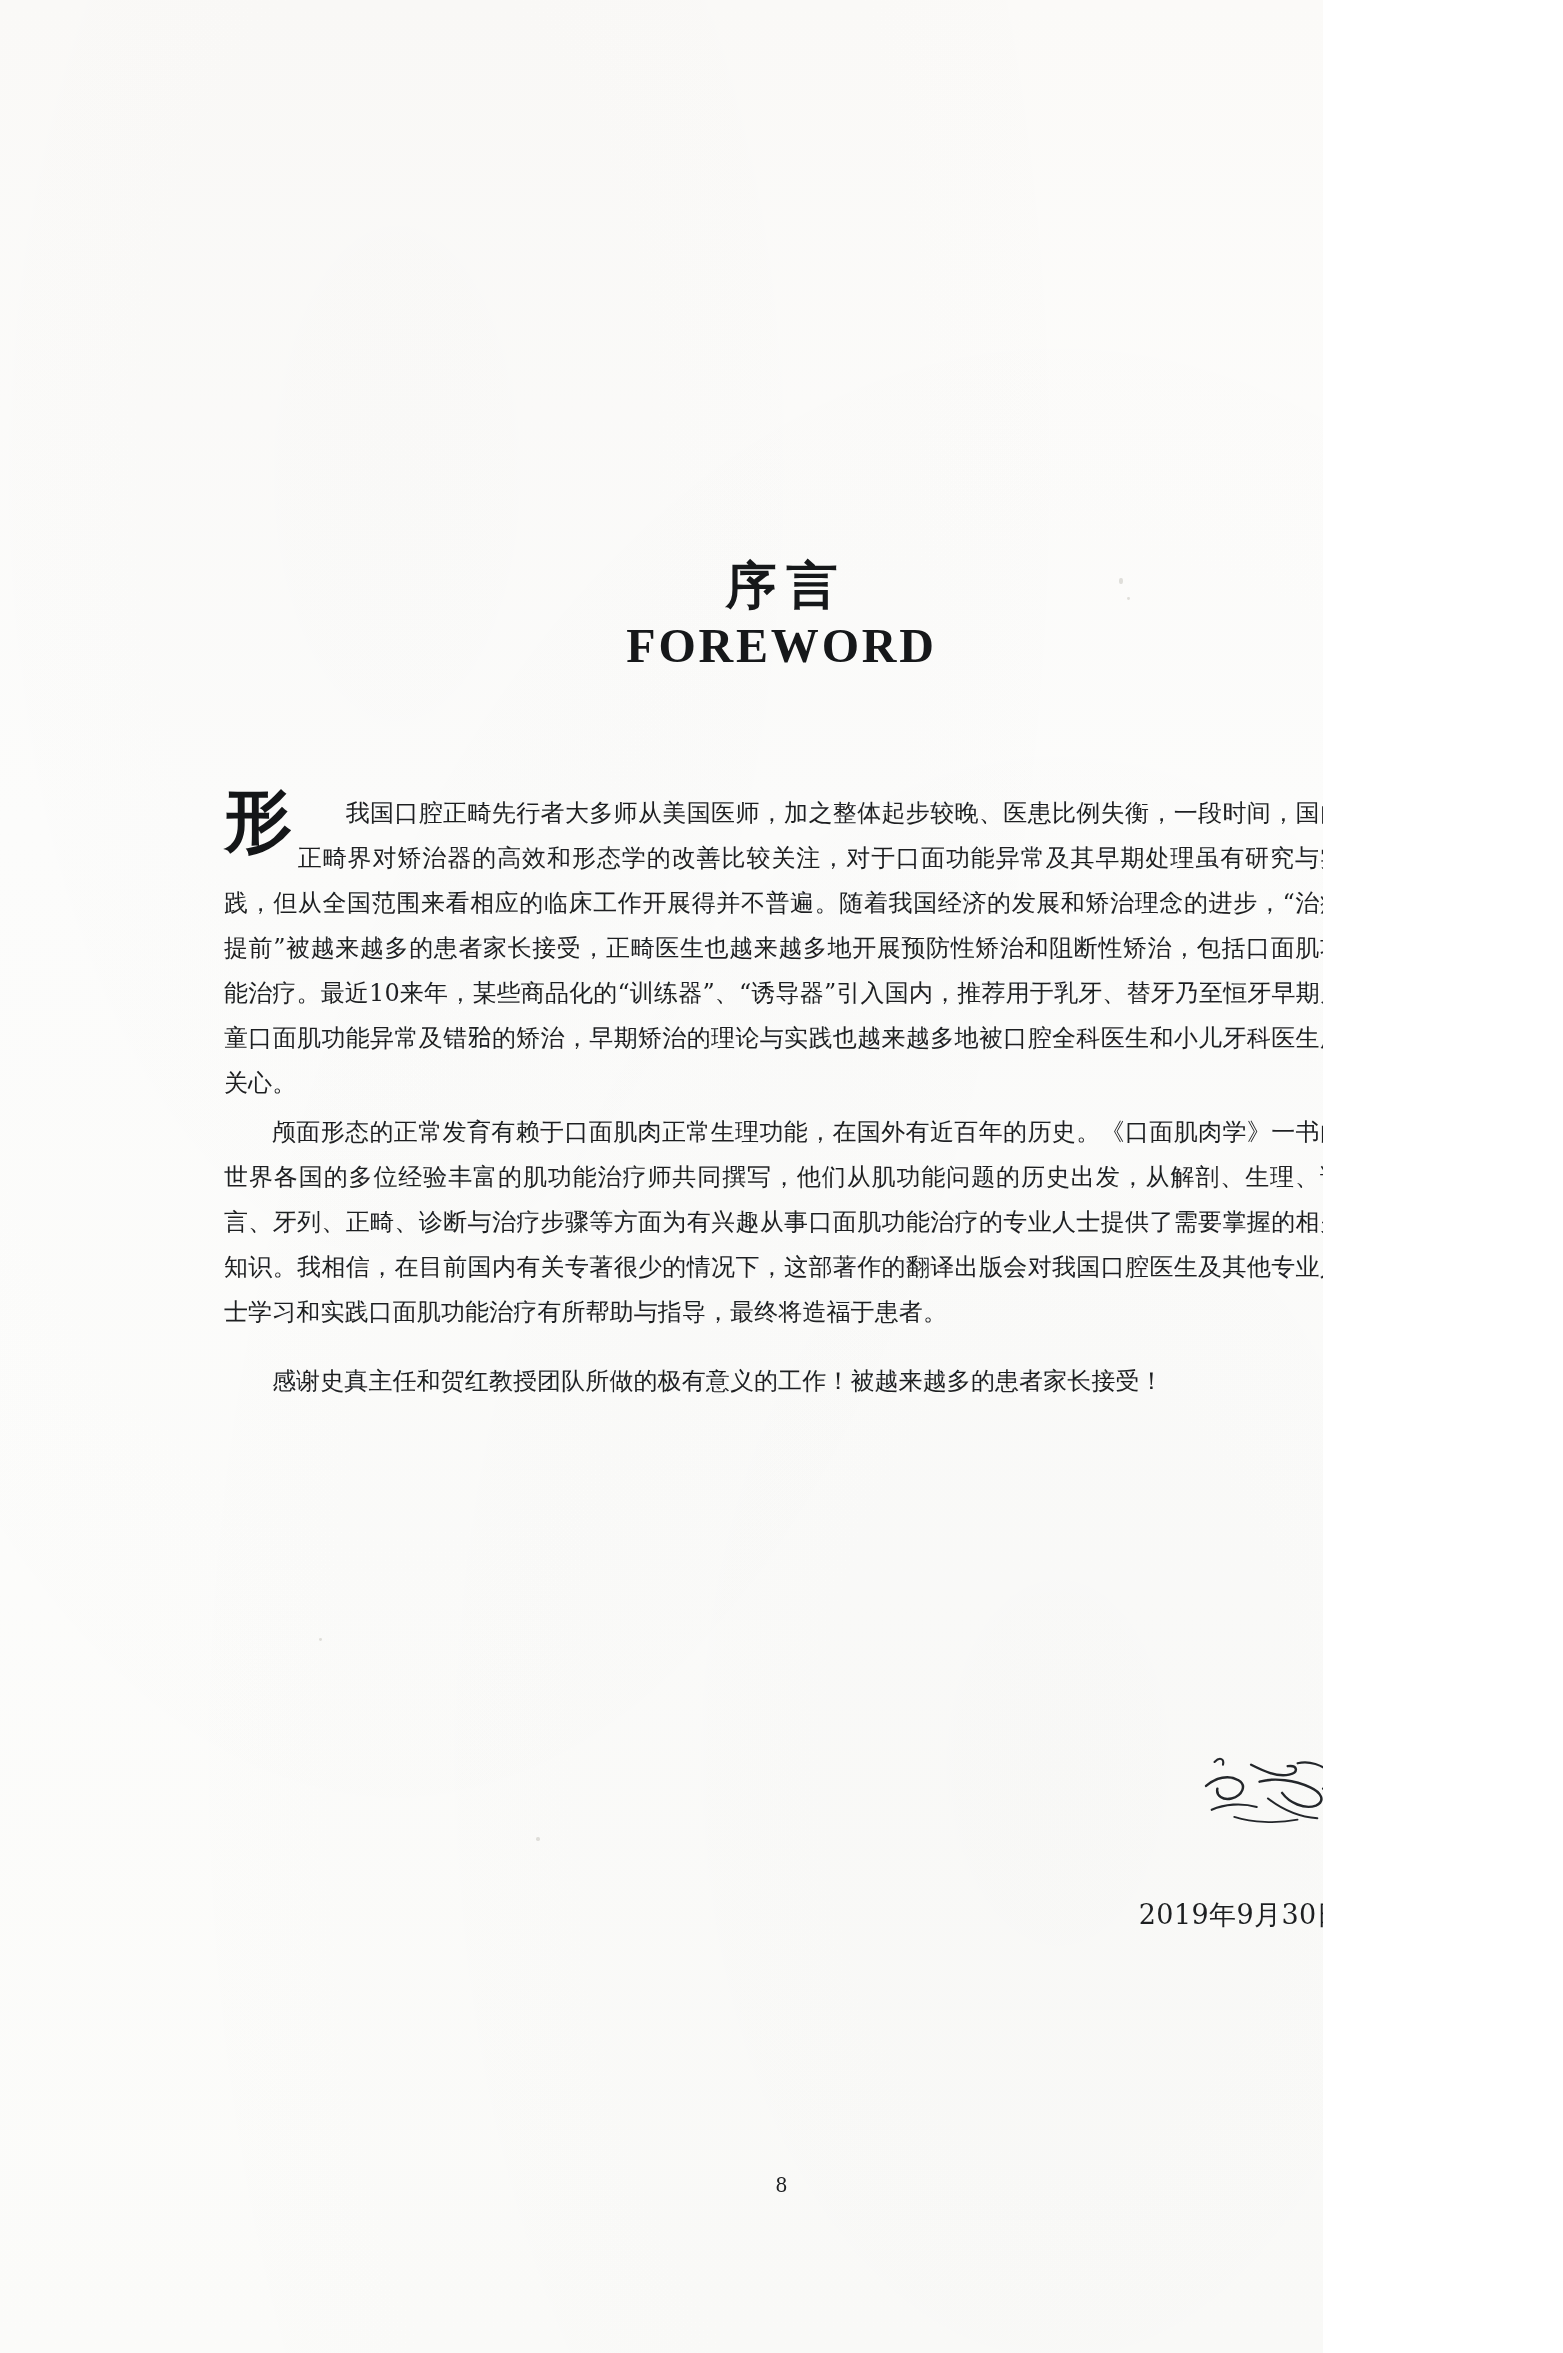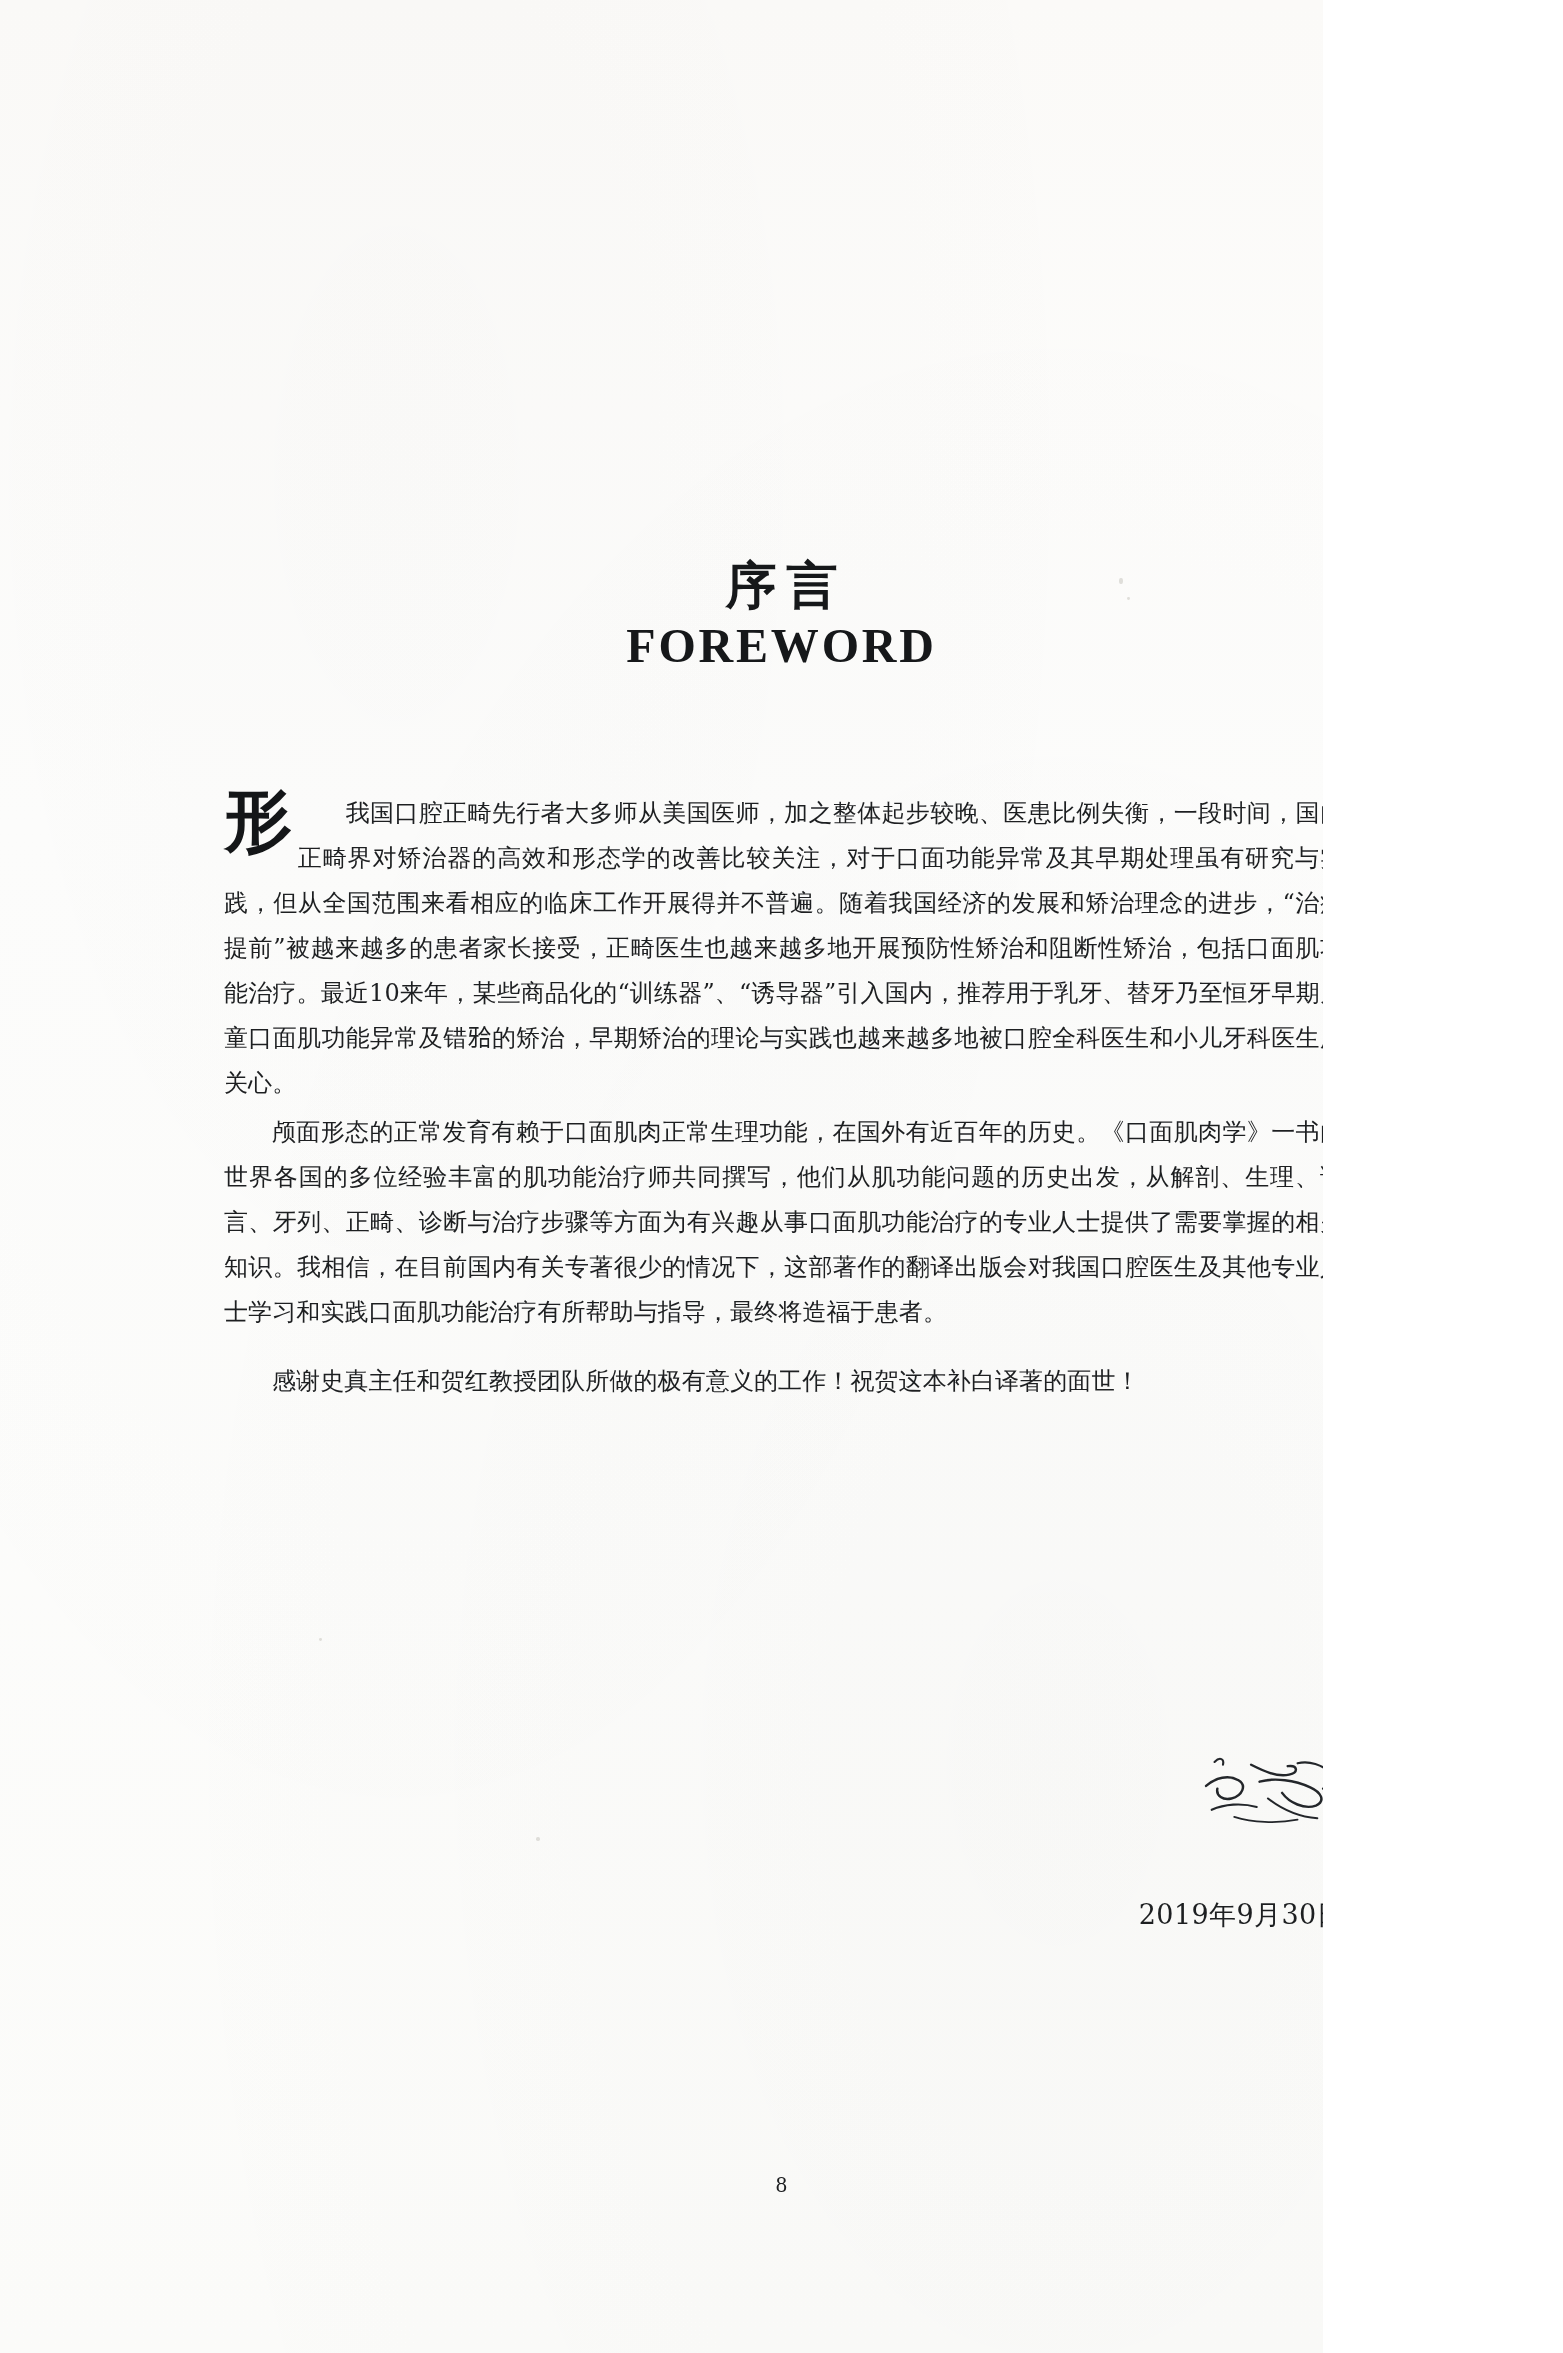--- a/index.html
+++ b/index.html
@@ -148,21 +148,21 @@
       <div class="title-cn">序言</div>
       <div class="title-en">FOREWORD</div>
     </div>
 
     <div class="body-block">
       <p class="para first">
         <span class="dropcap">形</span>
       </p>
       <p class="para">我国口腔正畸先行者大多师从美国医师，加之整体起步较晚、医患比例失衡，一段时间，国内正畸界对矫治器的高效和形态学的改善比较关注，对于口面功能异常及其早期处理虽有研究与实践，但从全国范围来看相应的临床工作开展得并不普遍。随着我国经济的发展和矫治理念的进步，“治疗提前”被越来越多的患者家长接受，正畸医生也越来越多地开展预防性矫治和阻断性矫治，包括口面肌功能治疗。最近10来年，某些商品化的“训练器”、“诱导器”引入国内，推荐用于乳牙、替牙乃至恒牙早期儿童口面肌功能异常及错𬌗的矫治，早期矫治的理论与实践也越来越多地被口腔全科医生和小儿牙科医生所关心。</p>
       <p class="para">颅面形态的正常发育有赖于口面肌肉正常生理功能，在国外有近百年的历史。《口面肌肉学》一书由世界各国的多位经验丰富的肌功能治疗师共同撰写，他们从肌功能问题的历史出发，从解剖、生理、语言、牙列、正畸、诊断与治疗步骤等方面为有兴趣从事口面肌功能治疗的专业人士提供了需要掌握的相关知识。我相信，在目前国内有关专著很少的情况下，这部著作的翻译出版会对我国口腔医生及其他专业人士学习和实践口面肌功能治疗有所帮助与指导，最终将造福于患者。</p>
-      <p class="para thanks">感谢史真主任和贺红教授团队所做的极有意义的工作！祝贺这本补白译著的面世！</p>
+      <p class="para thanks">感谢史真主任和贺红教授团队所做的极有意义的工作！被越来越多的患者家长接受！</p>
     </div>
 
     <div class="signature">
       <svg width="183" height="92" viewBox="0 0 260 130" aria-hidden="true">
         <g fill="none" stroke="#23262a" stroke-linecap="round" stroke-linejoin="round">
           <path d="M32 18 C40 10, 46 14, 44 22" stroke-width="3"></path>
           <path d="M20 52 C34 40, 52 36, 66 44 C78 51, 72 66, 56 70 C44 73, 34 66, 36 56" stroke-width="3.5"></path>
           <path d="M28 86 C46 78, 70 76, 92 82" stroke-width="3"></path>
           <path d="M84 22 C100 30, 120 40, 138 36 C152 33, 150 22, 136 24" stroke-width="3.5"></path>
           <path d="M96 46 C118 40, 146 44, 168 54 C184 61, 190 74, 176 80 C160 86, 138 76, 128 62" stroke-width="3.5"></path>

